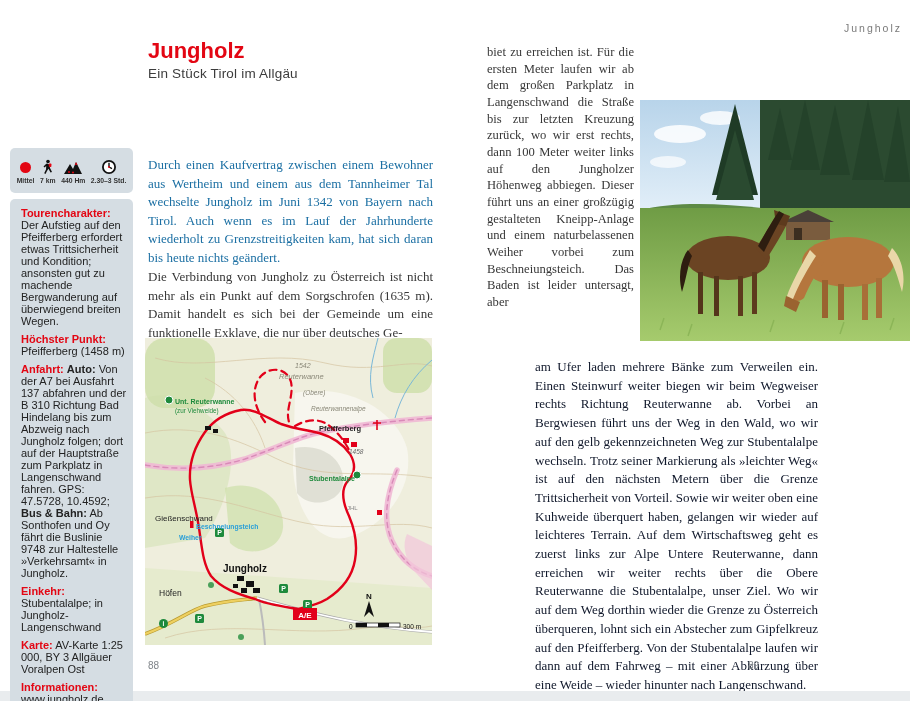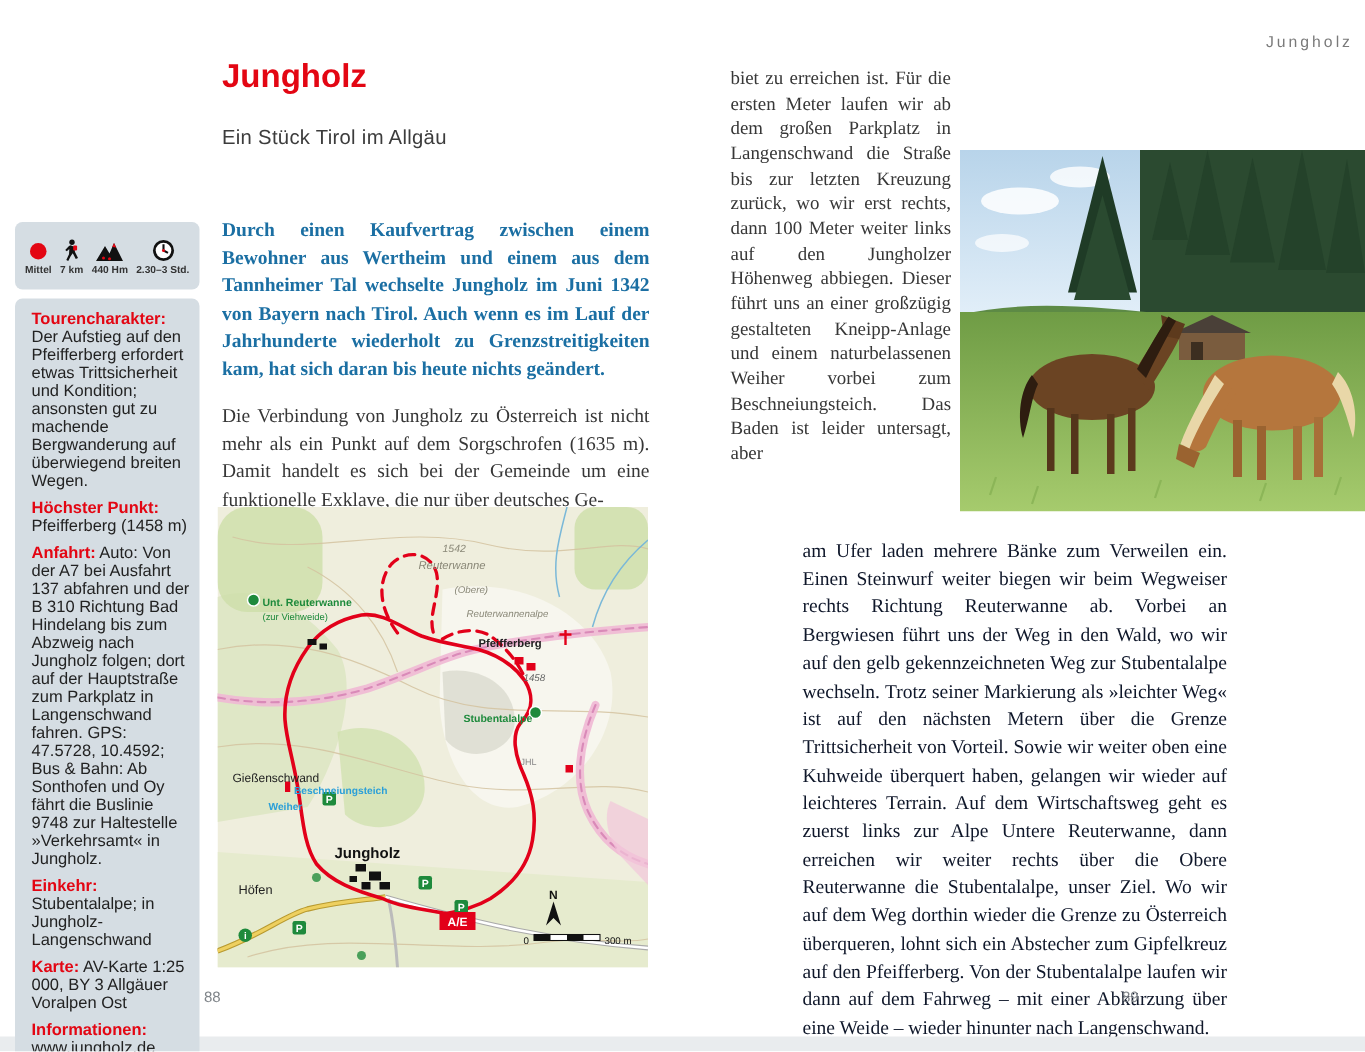--- a/index.html
+++ b/index.html
@@ -10,52 +10,52 @@
   html,body{background:#fff;}
   #spread{position:relative;width:910px;height:701px;background:#fff;overflow:hidden;
           font-family:"Liberation Sans",sans-serif;}
   .serif{font-family:"Liberation Serif",serif;}
 
   
   .running-head{position:absolute;top:22px;right:8px;font-size:10.5px;letter-spacing:2px;color:#7a7a7a;}
   .tour-number{position:absolute;left:60px;top:36px;font-family:"Liberation Serif",serif;
                font-size:76px;line-height:1;color:var(--number-blue,#a3bac9);}
   .tour-title{position:absolute;left:148px;top:38px;font-size:22px;font-weight:bold;color:var(--accent-red,#e30613);}
-  .tour-subtitle{position:absolute;left:148px;top:84px;font-size:13.5px;color:#3c3c3c;letter-spacing:.2px;}
+  .tour-subtitle{position:absolute;left:148px;top:66px;font-size:13.5px;color:#3c3c3c;letter-spacing:.2px;}
 
   
   .iconbar{position:absolute;left:10px;top:148px;width:123px;height:45px;background:var(--sidebar-bg,#d5dde3);
            border-radius:5px;display:flex;align-items:center;justify-content:space-around;padding:3px 4px 2px;}
   .icon-item{display:flex;flex-direction:column;align-items:center;gap:1px;}
   .icon-item .glyph{height:17px;display:flex;align-items:center;justify-content:center;}
   .icon-item .lbl{font-size:6.8px;font-weight:bold;color:#333;white-space:nowrap;}
   .dot{width:11px;height:11px;border-radius:50%;background:var(--accent-red,#e30613);}
 
   
   .infobox{position:absolute;left:10px;top:199px;width:123px;height:594px;background:var(--sidebar-bg,#d5dde3);
            border-radius:5px 5px 0 0;padding:8px 6px 0 11px;font-size:11px;line-height:12px;color:#222;}
   .infobox p{margin-bottom:6px;}
   .redlbl{color:var(--accent-red,#e30613);font-weight:bold;}
-  .blk{font-weight:normal;}
-
-  
-  .intro{position:absolute;left:148px;top:144px;width:285px;font-size:13px;line-height:18.6px;
-         font-weight:bold;color:var(--intro-blue,#1b6fa3);text-align:justify;hyphens:auto;}
+  .blk{font-weight:bold;}
+
+  
+  .intro{position:absolute;left:148px;top:156px;width:285px;font-size:13px;line-height:18.6px;
+         font-weight:normal;color:var(--intro-blue,#1b6fa3);text-align:justify;hyphens:auto;}
   .para1{position:absolute;left:148px;top:268px;width:285px;font-size:13px;line-height:18.6px;
          color:#373737;text-align:justify;hyphens:auto;}
 
   
   .col1{position:absolute;left:487px;top:44px;width:147px;font-size:12.6px;line-height:16.65px;
         color:#373737;text-align:justify;hyphens:auto;}
   .para2{position:absolute;left:487px;top:358px;width:283px;font-size:13px;line-height:18.7px;
          color:#0f172a;text-align:justify;hyphens:auto;margin-left:48px;}
   .caption{position:absolute;left:786px;top:352px;width:122px;font-size:8.8px;line-height:11.5px;color:#4a4a4a;}
 
   .folio{position:absolute;top:660px;font-size:10px;color:#7f8489;}
-  .folio-left{left:136px;text-align:center;} .folio-right{left:748px;}
+  .folio-left{left:148px;text-align:center;} .folio-right{left:748px;}
 
   .photo{position:absolute;left:640px;top:100px;width:270px;height:241px;}
   .map{position:absolute;left:145px;top:338px;width:287px;height:307px;}
   .bottom-strip{position:absolute;left:0;top:691px;width:910px;height:10px;background:#e9ecee;}
   .infobox{z-index:2;}
   svg text{font-family:"Liberation Sans",sans-serif;}
 </style>
 </head>
 <body>
 

